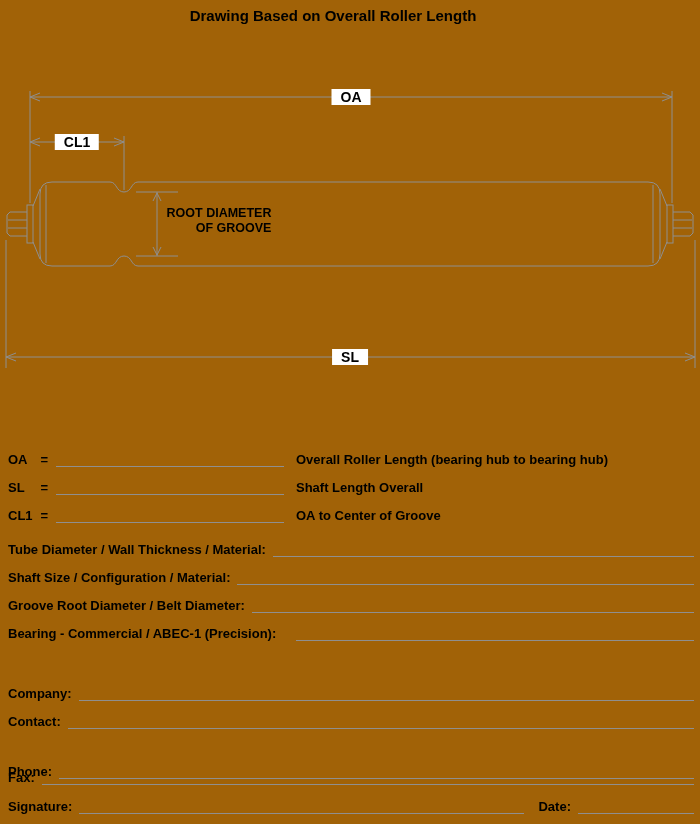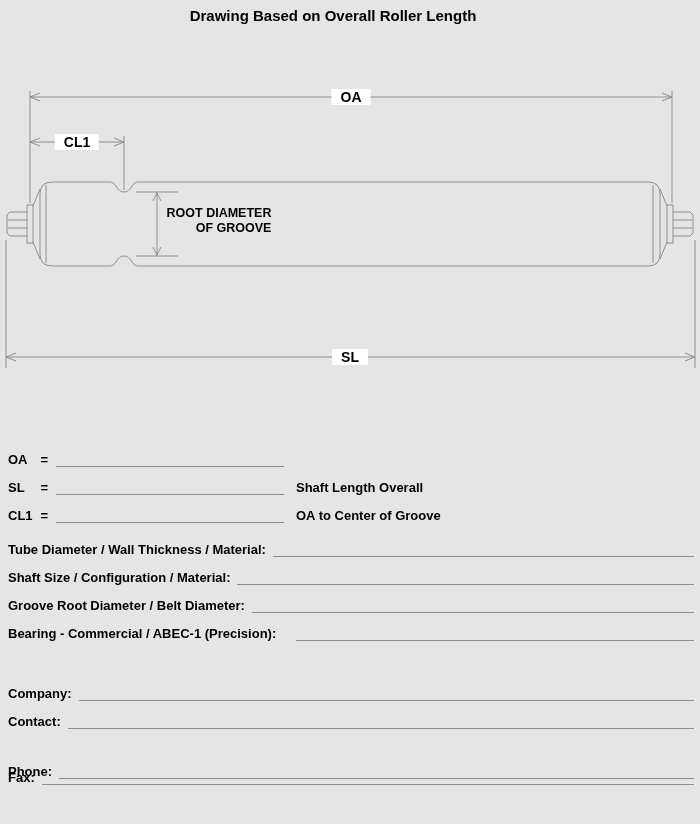--- a/index.html
+++ b/index.html
@@ -1,19 +1,19 @@
 <!DOCTYPE html>
 <html><head>
 <meta charset="utf-8">
 <style>
   html,body{margin:0;padding:0;background:#fff;}
   .sheet{
     position:relative;
     width:700px;height:824px;
-    background:#e5e5e5;
+    background:#a16207;
     font-family:"Liberation Sans","DejaVu Sans",sans-serif;
     color:#000;
     overflow:hidden;
   }
   .page-title{
     position:absolute;top:7px;left:0;width:666px;
     text-align:center;
     font-size:15px;font-weight:bold;
   }
   svg.drawing{position:absolute;top:0;left:0;}
@@ -134,20 +134,21 @@
     <div>ROOT DIAMETER</div>
     <div>OF GROOVE</div>
   </div>
 
   <div class="dim-row" style="top:449px;">
     <span class="dim-name">
       <span>OA</span>
       <span>=</span>
     </span>
     <span class="dim-line"><span></span></span>
+    <span class="dim-desc">Overall Roller Length (bearing hub to bearing hub)</span>
   </div>
   <div class="dim-row" style="top:477px;">
     <span class="dim-name">
       <span>SL</span>
       <span>=</span>
     </span>
     <span class="dim-line"><span></span></span>
     <span class="dim-desc">Shaft Length Overall</span>
   </div>
   <div class="dim-row" style="top:505px;">
@@ -186,14 +187,20 @@
   </div>
   <div class="contact-row" style="top:761px;">
     <span class="field-label">Phone:</span>
     <span class="field-line"><span></span></span>
   </div>
   <div class="contact-row" style="top:767px;">
     <span class="field-label">Fax:</span>
     <span class="field-line"><span></span></span>
   </div>
 
+  <div class="signature-row" style="top:796px;">
+    <span class="field-label">Signature:</span>
+    <span class="field-line"><span></span></span>
+    <span class="date-label">Date:</span>
+    <span class="date-line"><span></span></span>
+  </div>
 
 </div>
 
 </body></html>

